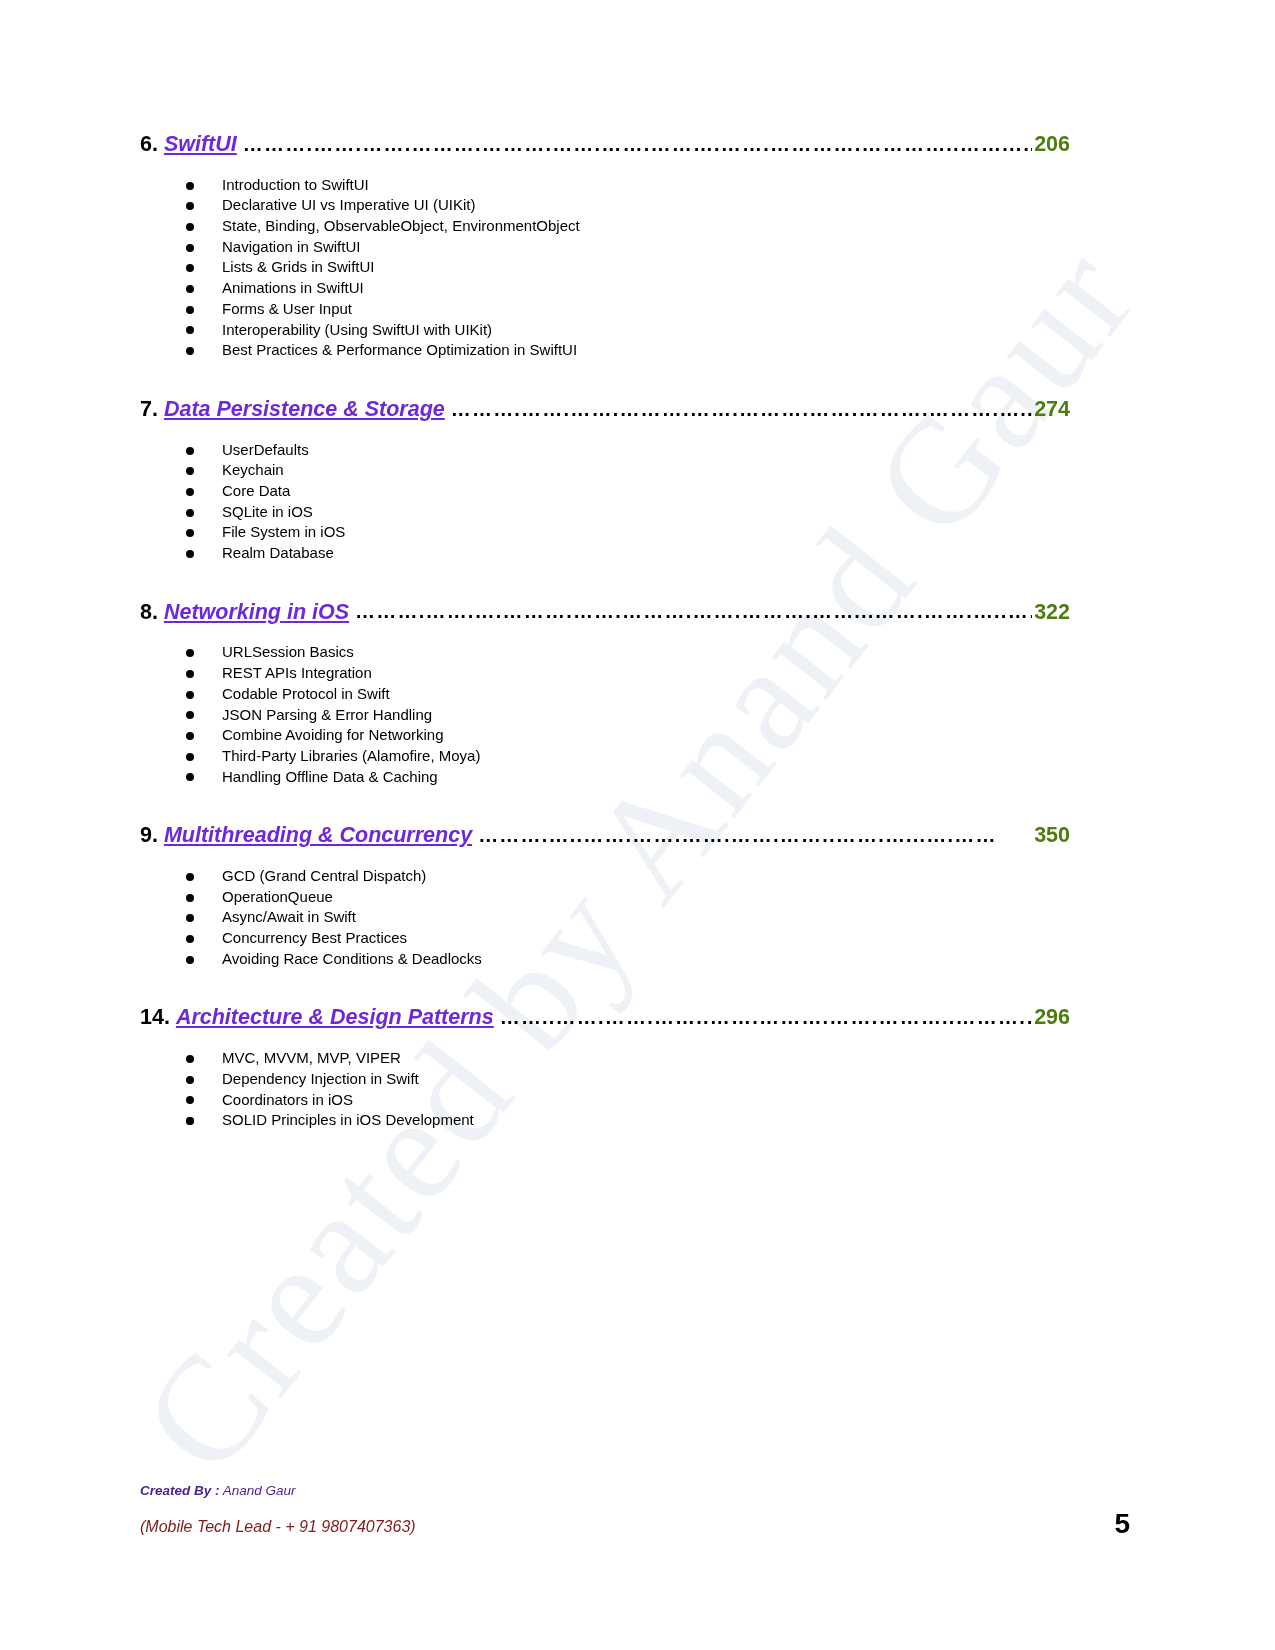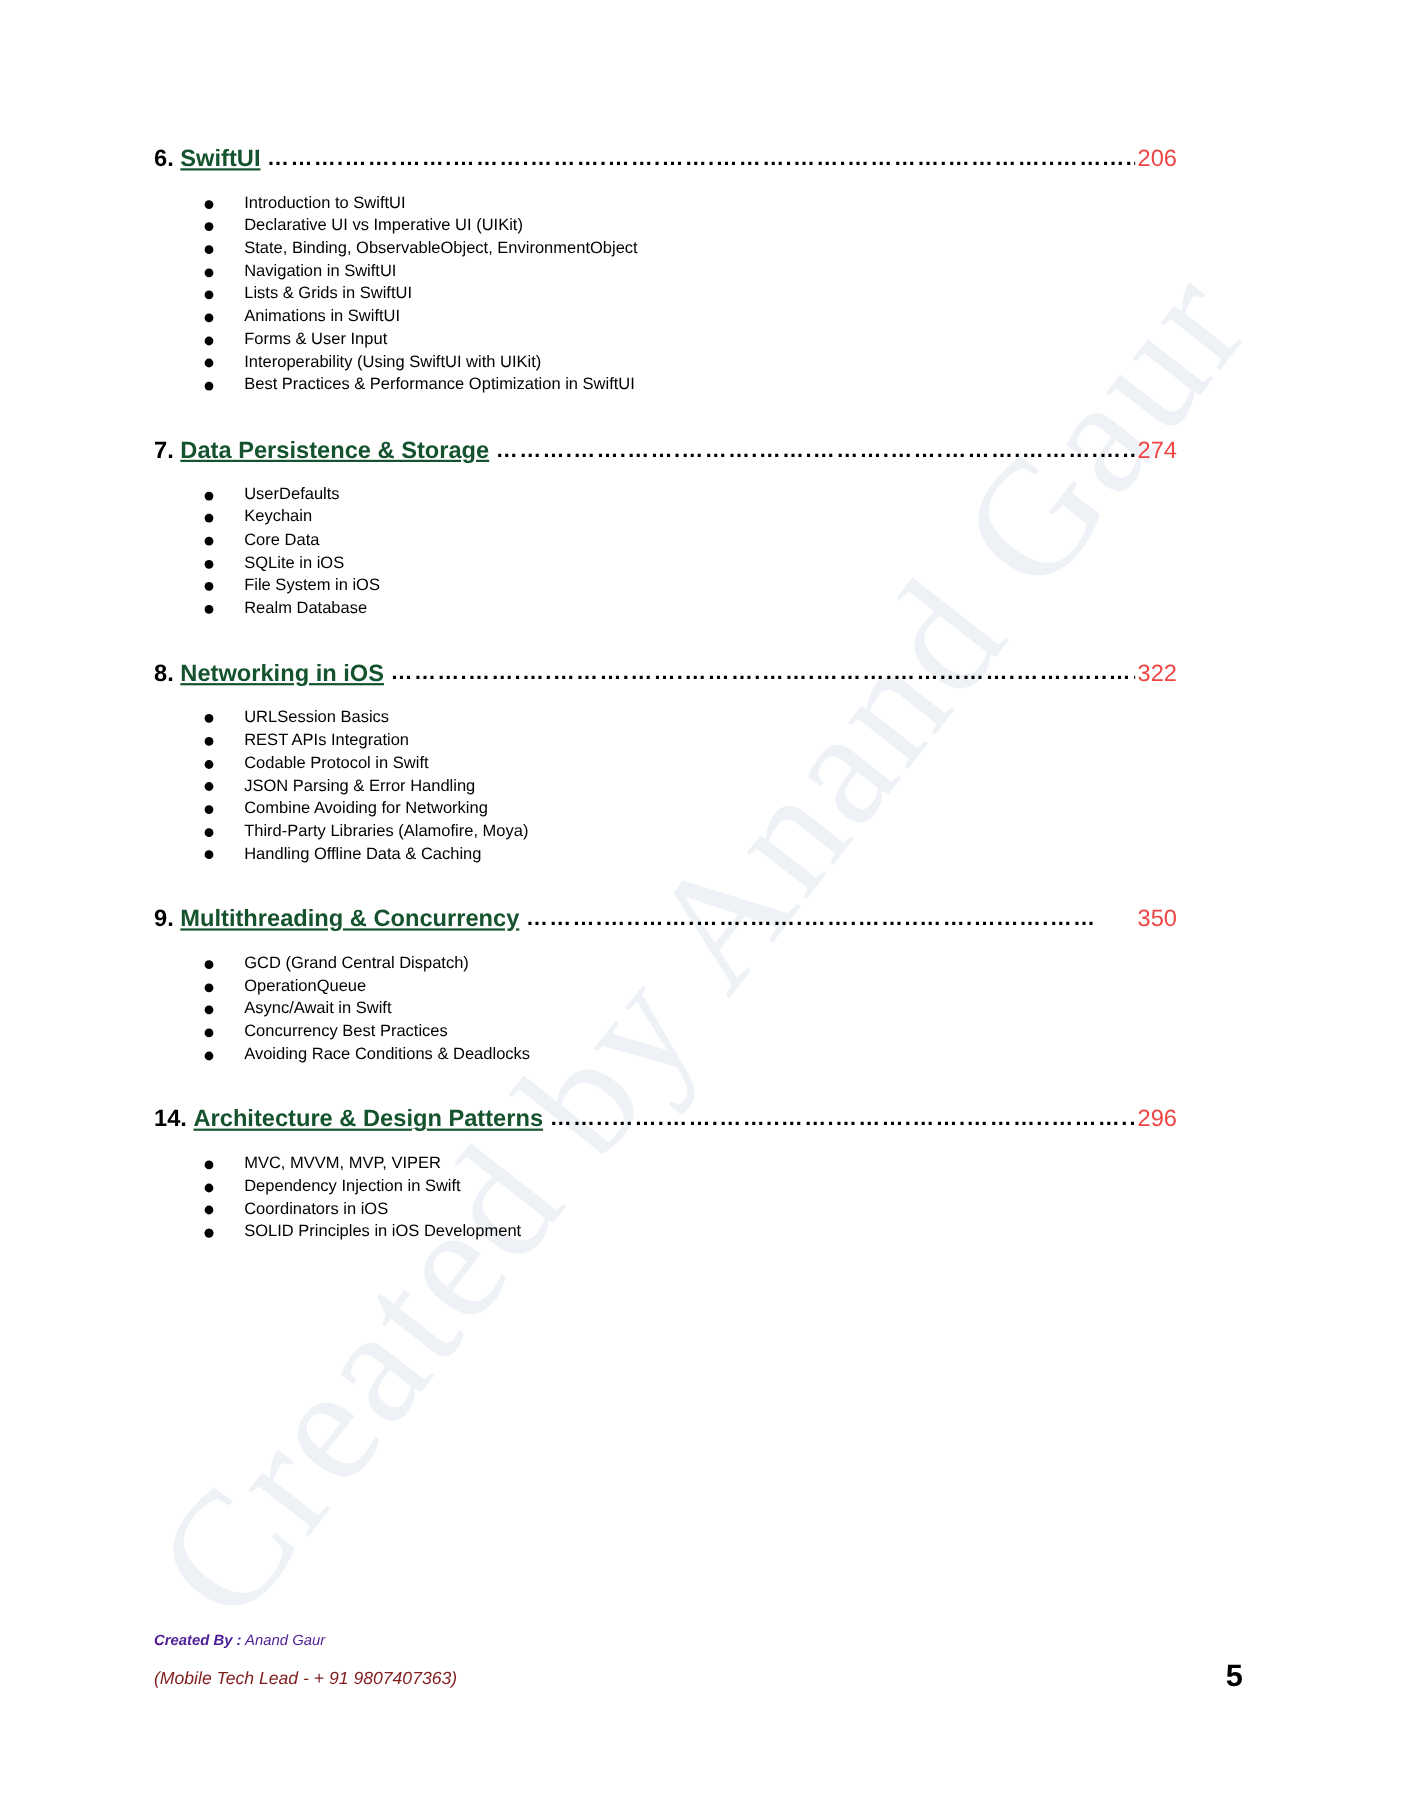--- a/index.html
+++ b/index.html
@@ -59,44 +59,45 @@
     line-height: 1.15;
     margin: 0;
   }
   .toc-num {
     color: #000000;
     font-weight: bold;
     white-space: pre;
     flex: 0 0 auto;
   }
   .toc-title {
-    color: #14532d;
+    color: #6d28d9;
     font-weight: bold;
     text-decoration: underline;
     text-underline-offset: 2px;
     white-space: nowrap;
     flex: 0 0 auto;
+    font-style: italic;
   }
   .toc-leader {
     flex: 1 1 auto;
     overflow: hidden;
     white-space: nowrap;
     color: #000000;
     font-weight: bold;
     letter-spacing: 1.2px;
     margin: 0 2px 0 6px;
     font-size: 20px;
     line-height: 1;
     position: relative;
     top: -3px;
   }
   .toc-page {
     flex: 0 0 auto;
-    color: #ef4444;
-    font-weight: normal;
+    color: #4d7c0f;
+    font-weight: bold;
     white-space: nowrap;
   }
 
   
   ul.toc-bullets {
     list-style: none;
     margin: 18px 0 0 0;
     padding: 0 0 0 46px;
   }
   ul.toc-bullets li {

